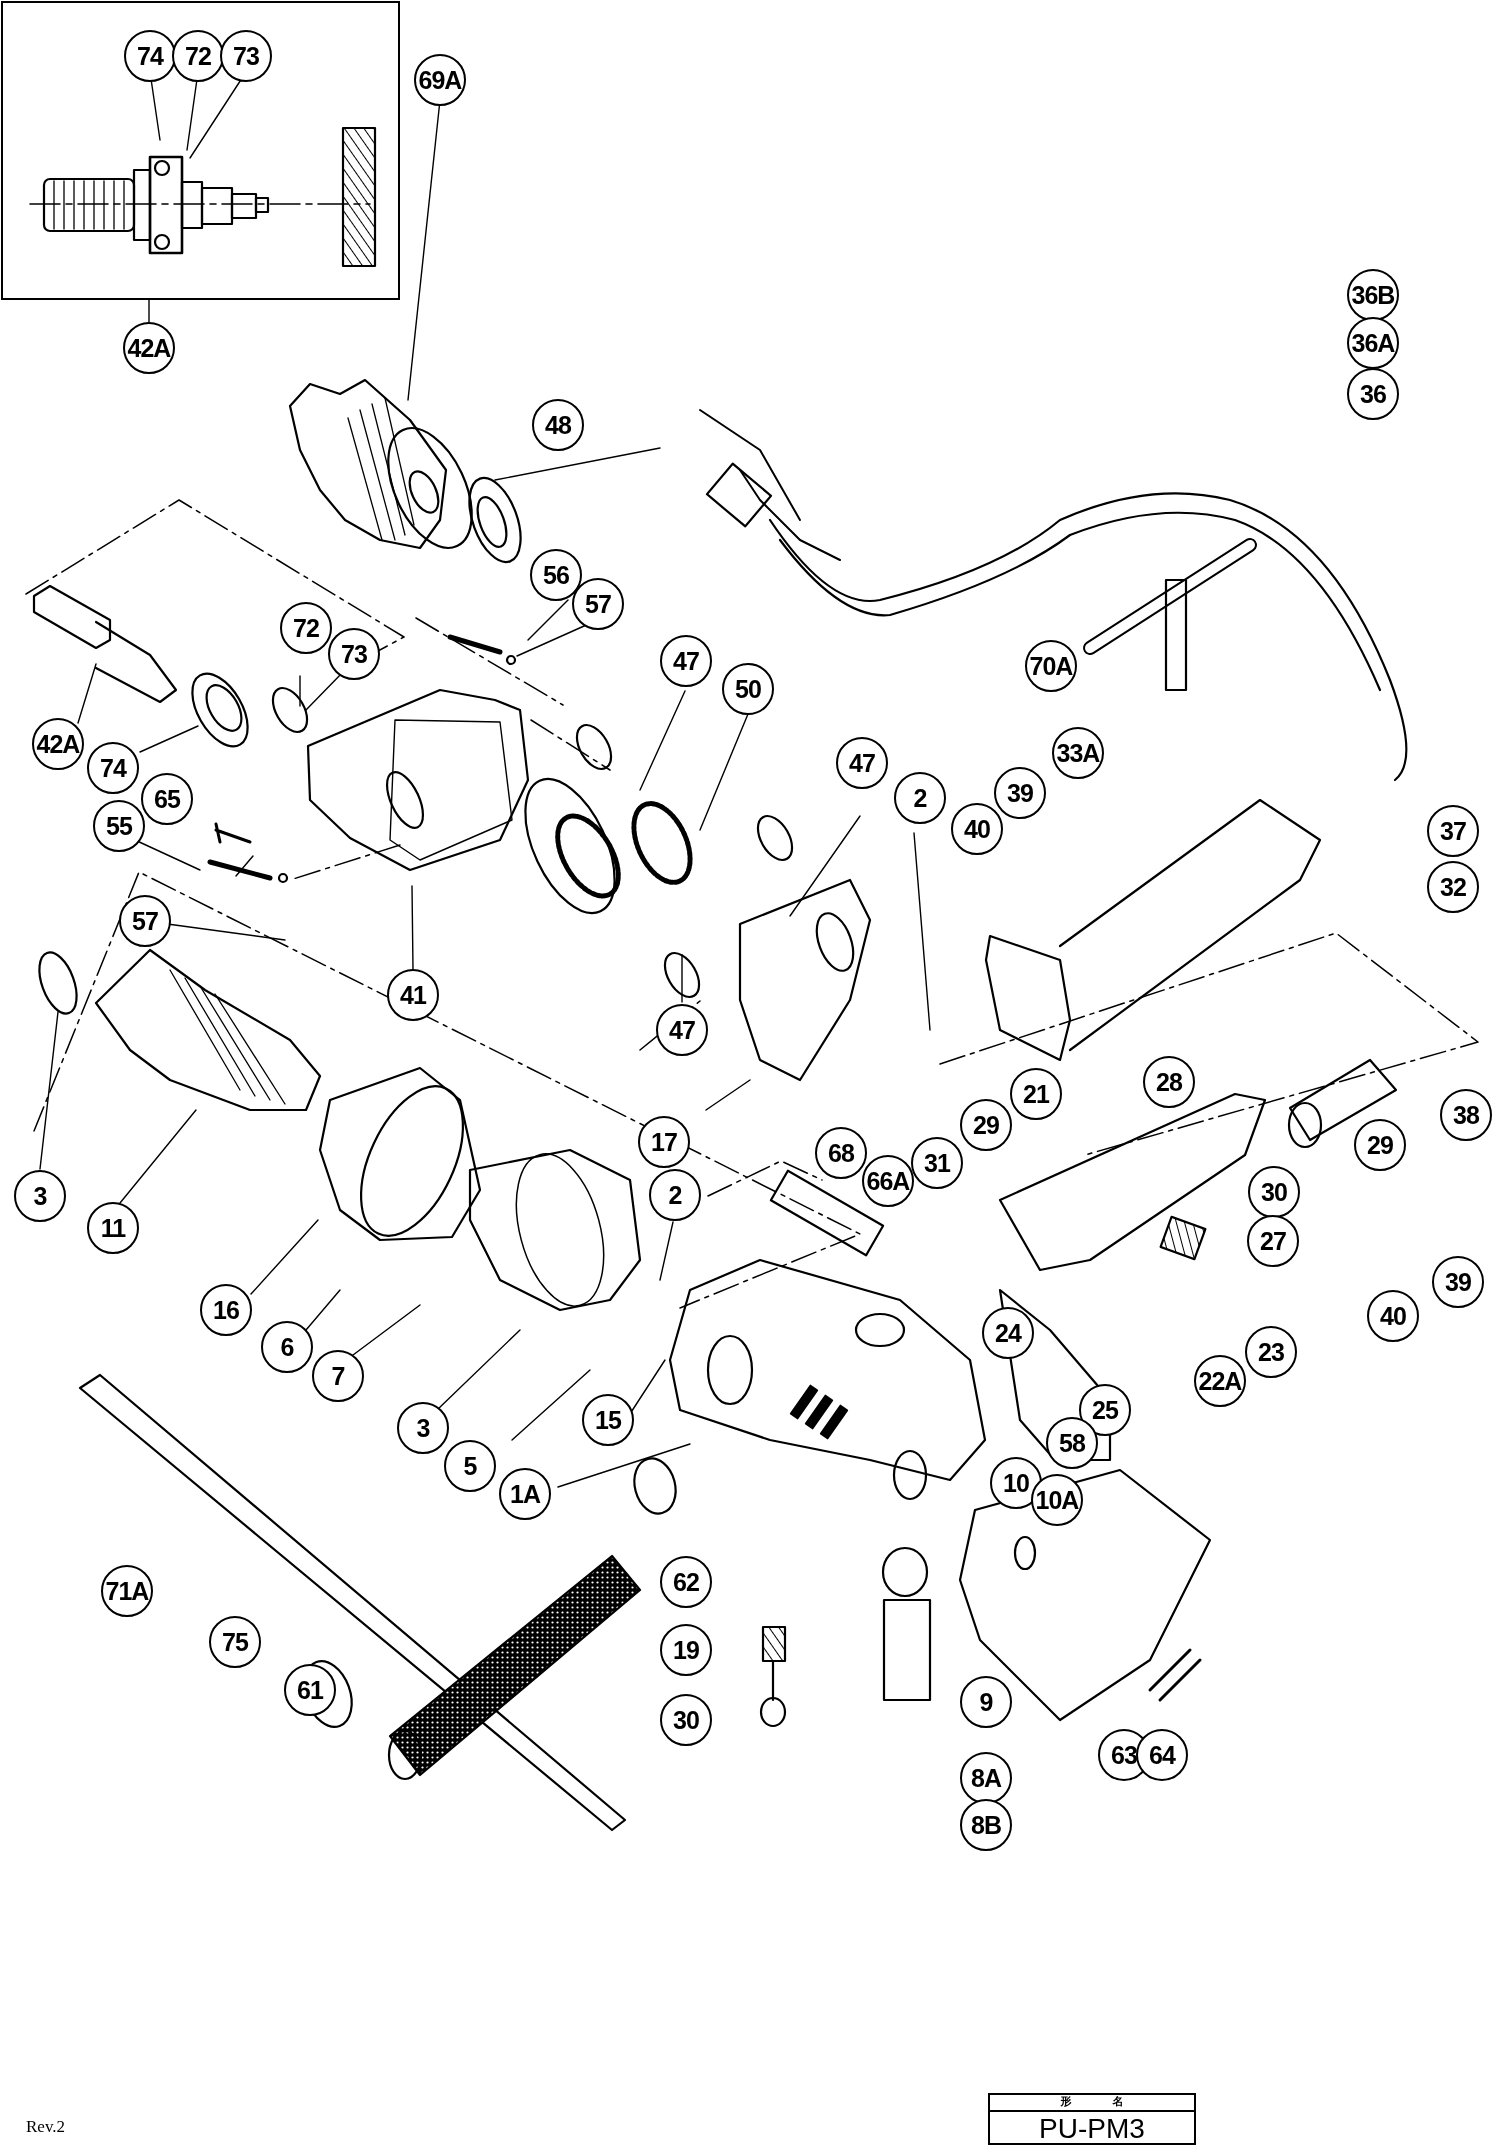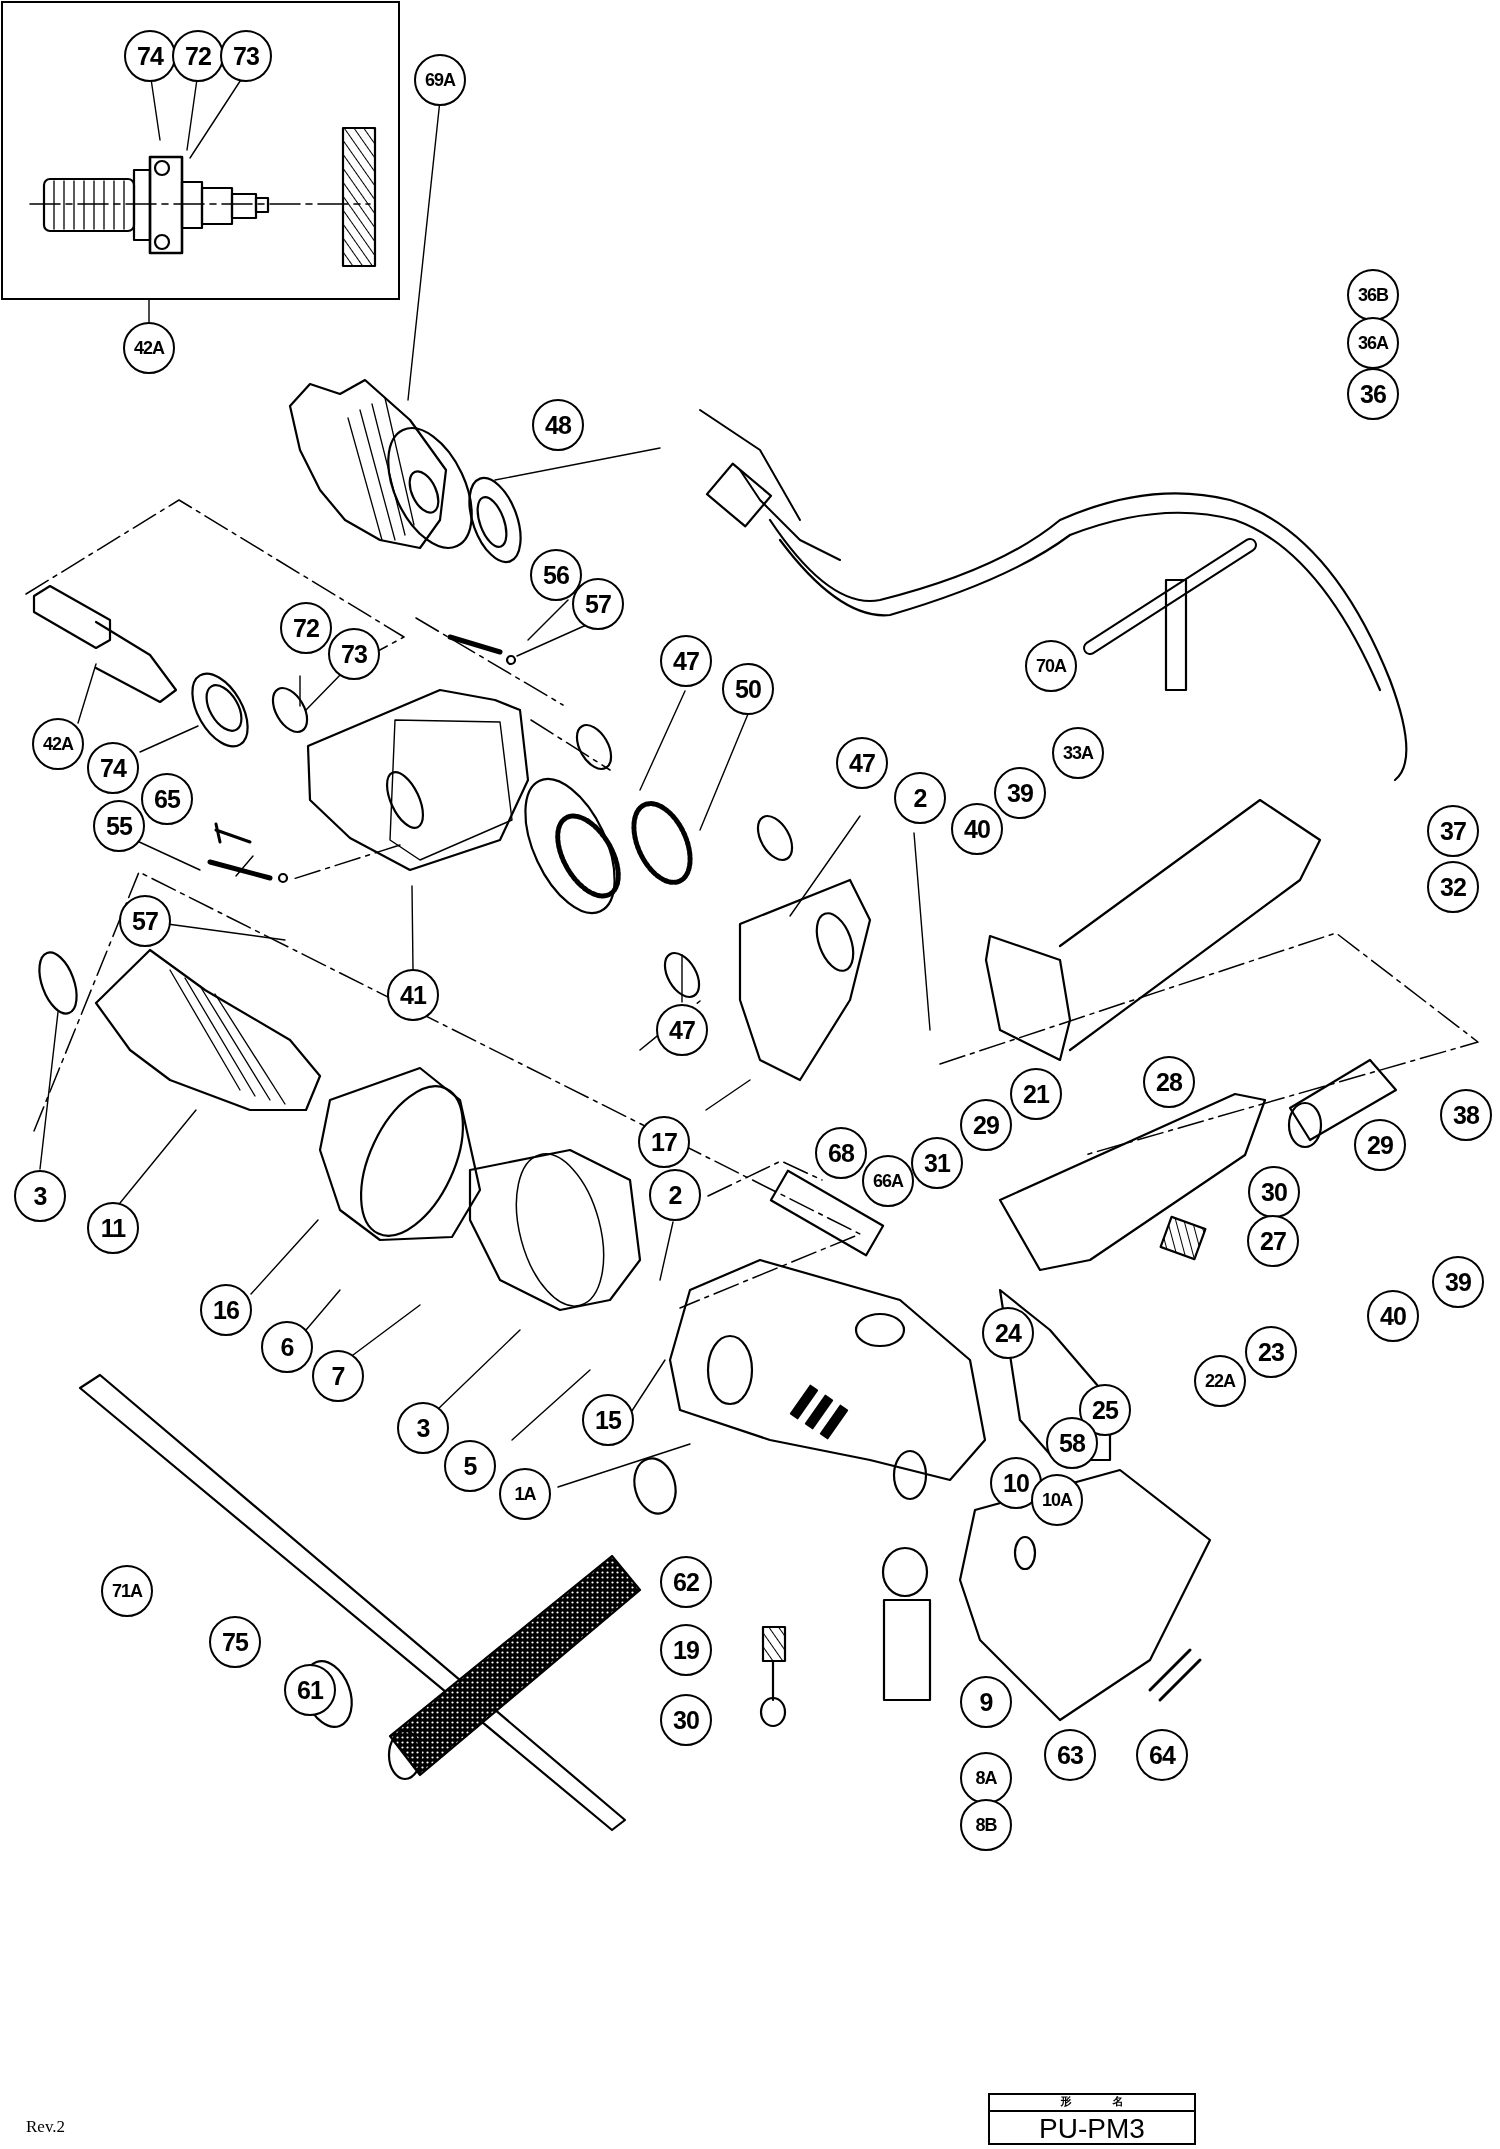--- a/index.html
+++ b/index.html
@@ -4,21 +4,21 @@
 <style>
   html, body { margin:0; padding:0; background:#ffffff; }
   body { width:1500px; height:2149px; position:relative; overflow:hidden;
          font-family:"Liberation Sans", sans-serif; color:#000; }
   #diagram { position:absolute; left:0; top:0; width:1500px; height:2149px; }
   .callout { position:absolute; width:52px; height:52px; margin-left:-26px; margin-top:-26px;
              border:2px solid #000; border-radius:50%; background:#fff; box-sizing:border-box;
              display:flex; align-items:center; justify-content:center;
              font-family:"Liberation Sans", sans-serif; font-weight:bold; font-size:25px;
              letter-spacing:-1px; }
-  .callout.small { font-size:18px; }
+  .callout.small { font-size:25px; }
   .inset-box { position:absolute; left:1px; top:1px; width:399px; height:299px;
                border:2px solid #000; box-sizing:border-box; }
   .title-block { position:absolute; left:988px; top:2093px; width:208px; height:52px;
                  border:2px solid #000; box-sizing:border-box; }
   .title-block .hdr { height:15px; border-bottom:2px solid #000; font-size:11px; font-weight:bold;
                       display:flex; justify-content:space-around; padding:0 50px; line-height:14px;
                       font-family:"DejaVu Sans", sans-serif; }
   .title-block .model { font-size:28px; text-align:center; line-height:34px;
                         font-family:"Liberation Sans", sans-serif; }
   .rev { position:absolute; left:26px; top:2117px; font-size:17px;
@@ -331,21 +331,21 @@
 
 <div class="callout small" style="left:127px;top:1591px">71A</div>
 <div class="callout" style="left:235px;top:1642px">75</div>
 <div class="callout" style="left:310px;top:1690px">61</div>
 <div class="callout" style="left:686px;top:1582px">62</div>
 <div class="callout" style="left:686px;top:1650px">19</div>
 <div class="callout" style="left:686px;top:1720px">30</div>
 <div class="callout" style="left:986px;top:1702px">9</div>
 <div class="callout small" style="left:986px;top:1778px">8A</div>
 <div class="callout small" style="left:986px;top:1825px">8B</div>
-<div class="callout" style="left:1070px;top:1755px">63</div>
+<div class="callout" style="left:1124px;top:1755px">63</div>
 <div class="callout" style="left:1162px;top:1755px">64</div>
 
 <div class="title-block">
   <div class="hdr">
     <span>形</span>
     <span>名</span>
   </div>
   <div class="model">PU-PM3</div>
 </div>
 <div class="rev">Rev.2</div>

